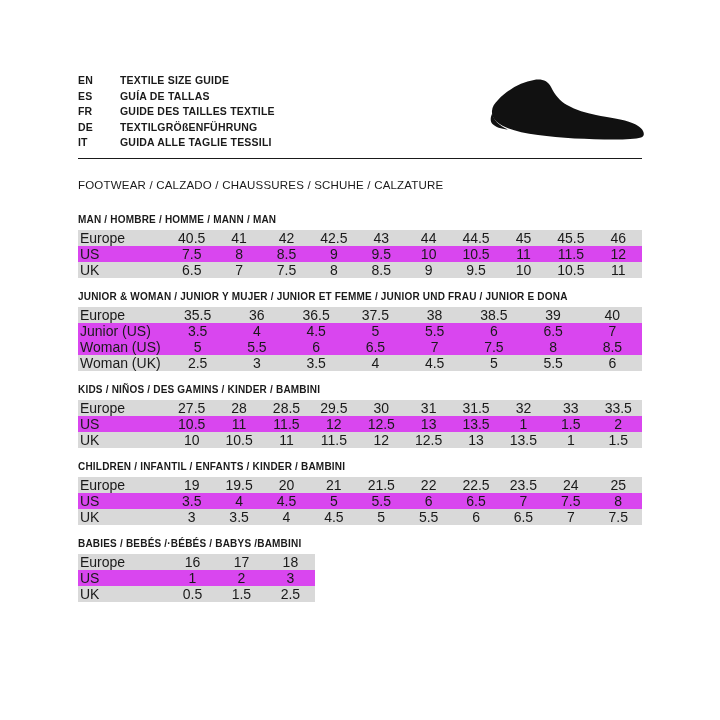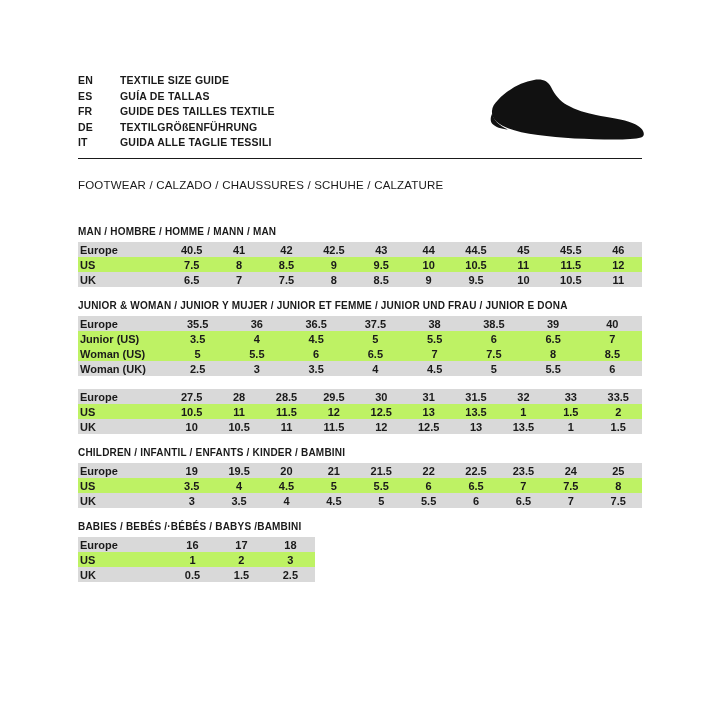--- a/index.html
+++ b/index.html
@@ -59,59 +59,58 @@
   }
   .footwear-line {
     margin-top: 20px;
     font-size: 11.5px;
     font-weight: 400;
     letter-spacing: 0.2px;
   }
 
   
   .sections {
-    margin-top: 34px;
+    margin-top: 22px;
   }
   .section {
     margin-bottom: 13px;
   }
   .section-title {
     font-size: 10px;
     font-weight: 700;
     letter-spacing: 0.2px;
     margin-bottom: 5px;
     color: #1a1a1a;
   }
   table.size {
     border-collapse: collapse;
-    font-size: 11px;
+    font-size: 14px;
     width: 100%;
     table-layout: fixed;
-    font-weight: bold;
   }
   table.size.babies {
     width: 42%;
   }
   table.size td {
     height: 15px;
     padding: 0;
     text-align: center;
     color: #1a1a1a;
     white-space: nowrap;
   }
   table.size td.rowhead {
     text-align: left;
     padding-left: 2px;
     width: 88px;
   }
   table.size tr.shade td {
     background: #d9d9d9;
   }
   table.size tr.plain td {
-    background: #bef264;
+    background: #d946ef;
   }
 </style>
 </head>
 <body>
 
 <div class="page">
 
   <div class="header">
     <table class="lang-table">
       <tbody id="lang-body">
@@ -243,20 +242,21 @@
               <td>4</td>
               <td>4.5</td>
               <td>5</td>
               <td>5.5</td>
               <td>6</td>
             </tr>
           </tbody>
         </table>
       </div>
       <div class="section">
+        <div class="section-title">KIDS / NIÑOS / DES GAMINS / KINDER / BAMBINI</div>
         <table class="size">
           <tbody>
             <tr class="shade">
               <td class="rowhead">Europe</td>
               <td>27.5</td>
               <td>28</td>
               <td>28.5</td>
               <td>29.5</td>
               <td>30</td>
               <td>31</td>

